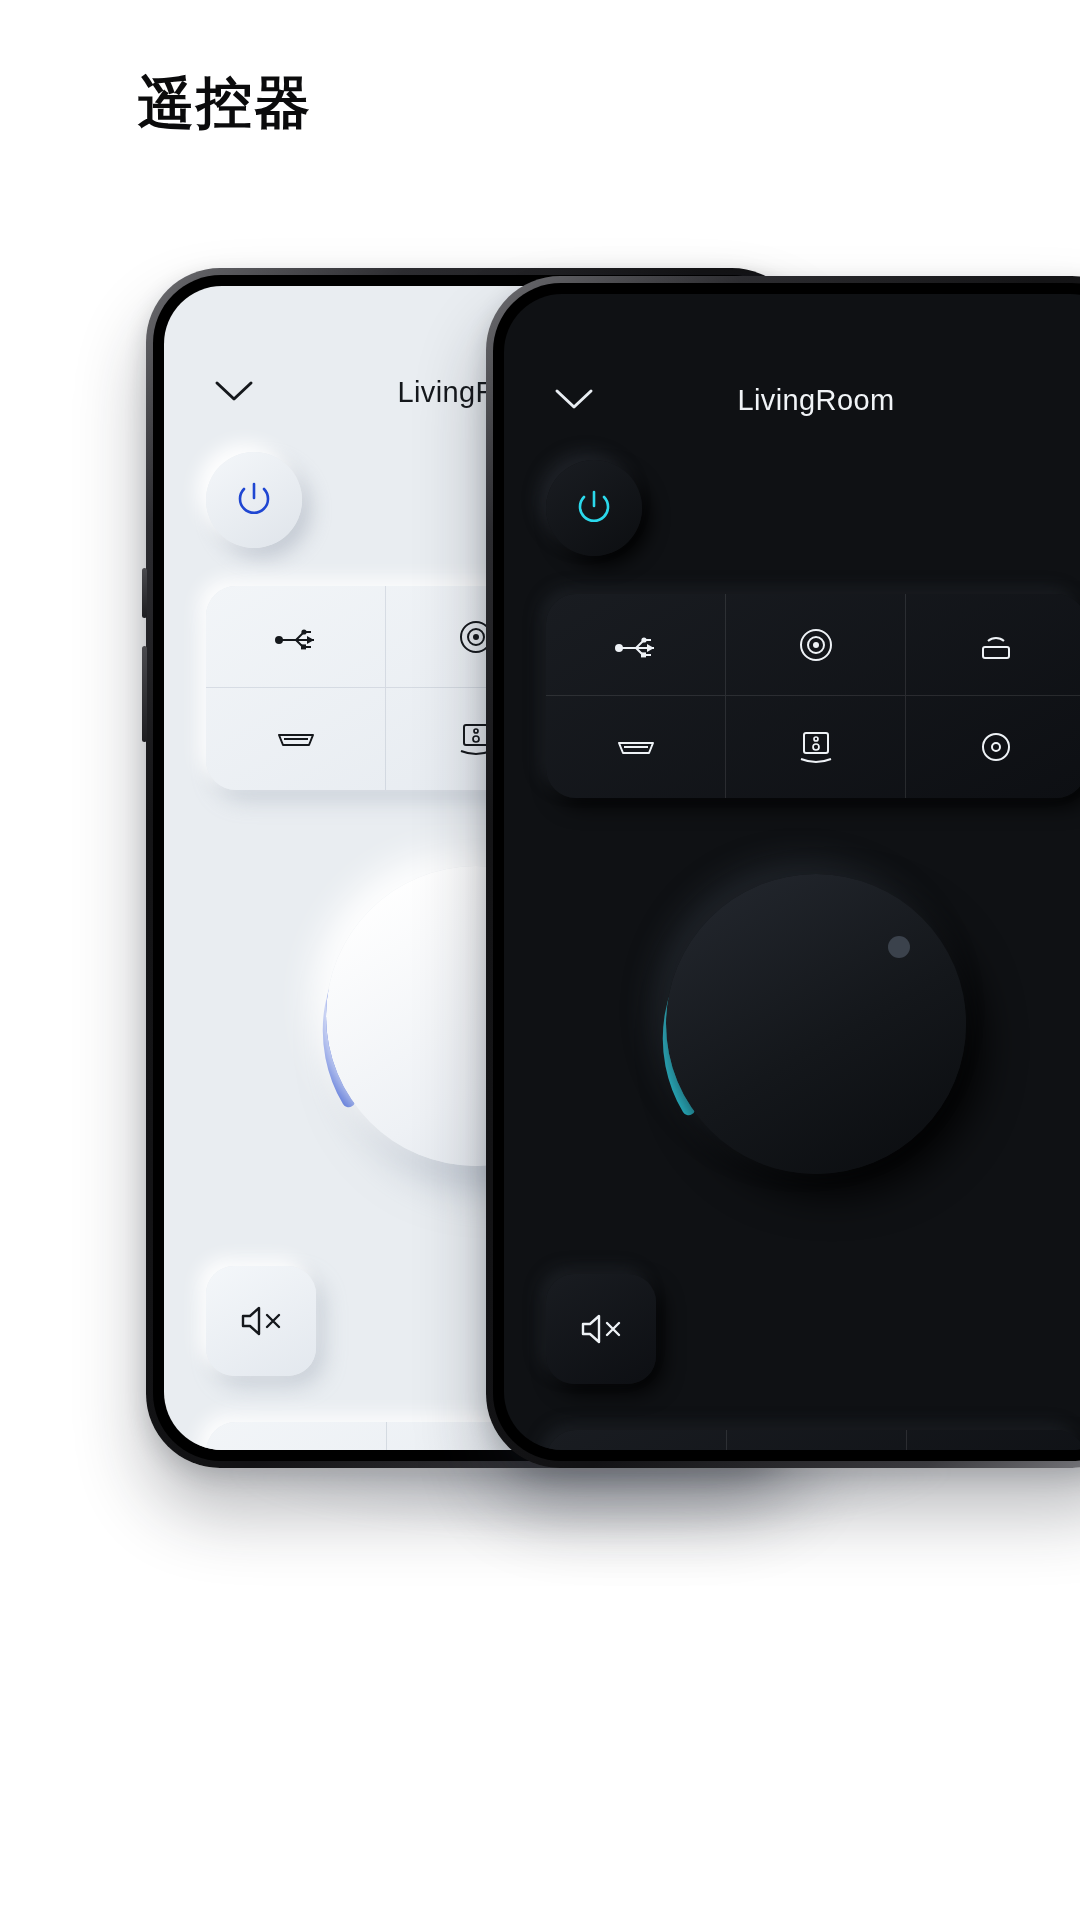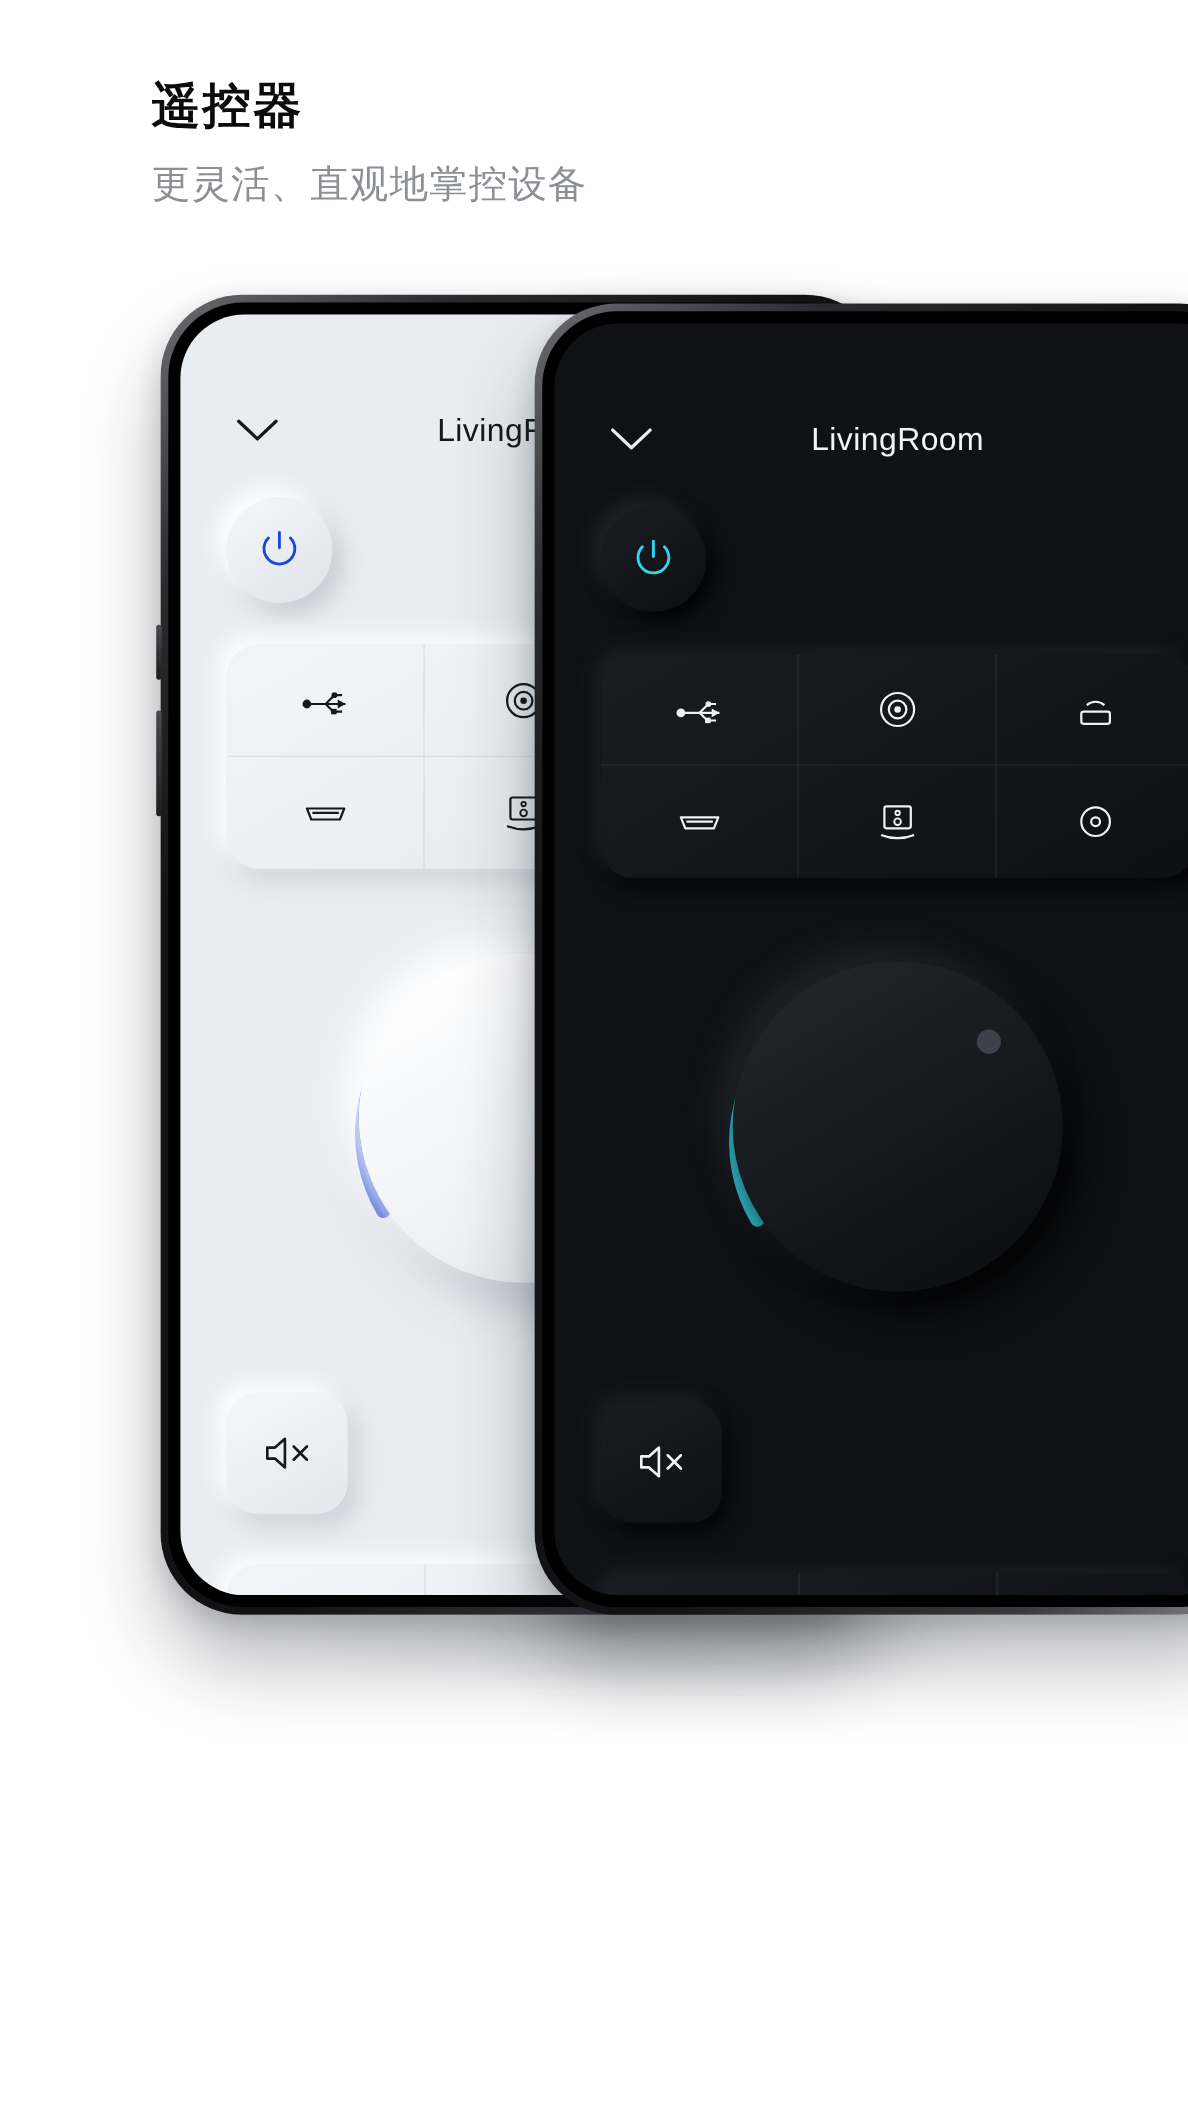--- a/index.html
+++ b/index.html
@@ -7,21 +7,21 @@
   body {
     background:#ffffff;
     font-family:"Liberation Sans","DejaVu Sans",sans-serif;
     overflow:hidden;
     position:relative;
   }
 
   
   .header { position:absolute; left:138px; top:72px; width:860px; }
   .page-title {
-    font-size:44px;
+    font-size:56px;
     font-weight:bold;
     color:#0b0b0c;
     letter-spacing:2px;
     line-height:1.12;
     font-family:Liberation Serif, serif;
   }
   .page-subtitle {
     margin-top:26px;
     font-size:35px;
     font-weight:normal;
@@ -155,21 +155,20 @@
     background:radial-gradient(ellipse at 50% 0%, rgba(120,130,150,.20), rgba(255,255,255,0) 72%);
     filter:blur(6px);
     z-index:0;
   }
 </style>
 </head>
 <body>
 
 <div class="header">
   <div class="page-title">遥控器</div>
-  <div class="page-subtitle">更灵活、直观地掌控设备</div>
 </div>
 
 <div class="stage">
 
   <div class="reflection"></div>
 
   <div class="phone" id="phone-light">
     <div class="side-btn" style="top:300px;height:50px;"></div>
     <div class="side-btn" style="top:378px;height:96px;"></div>
     <div class="phone-inner">

